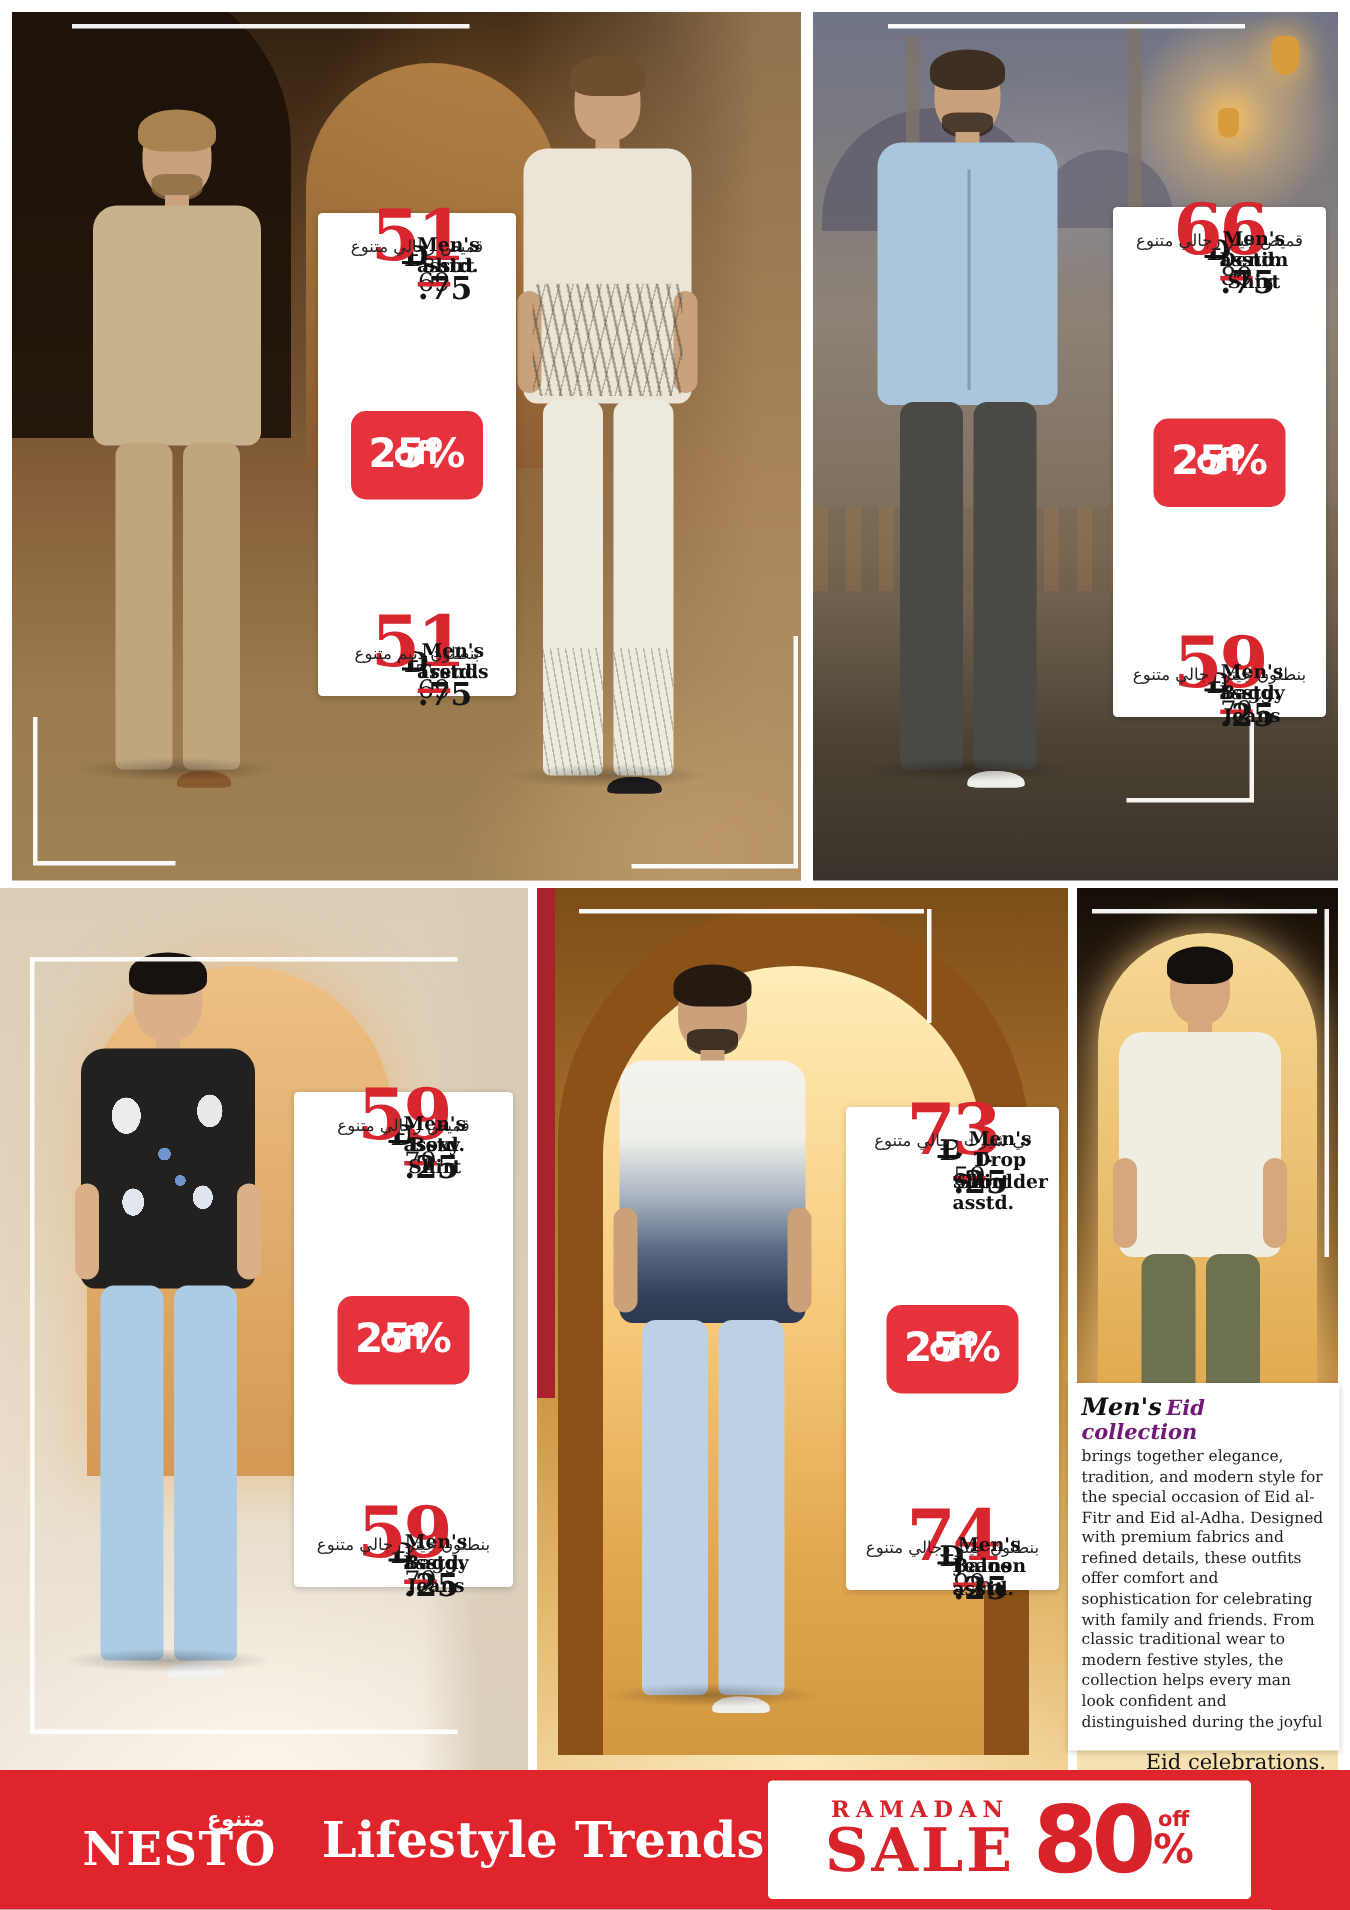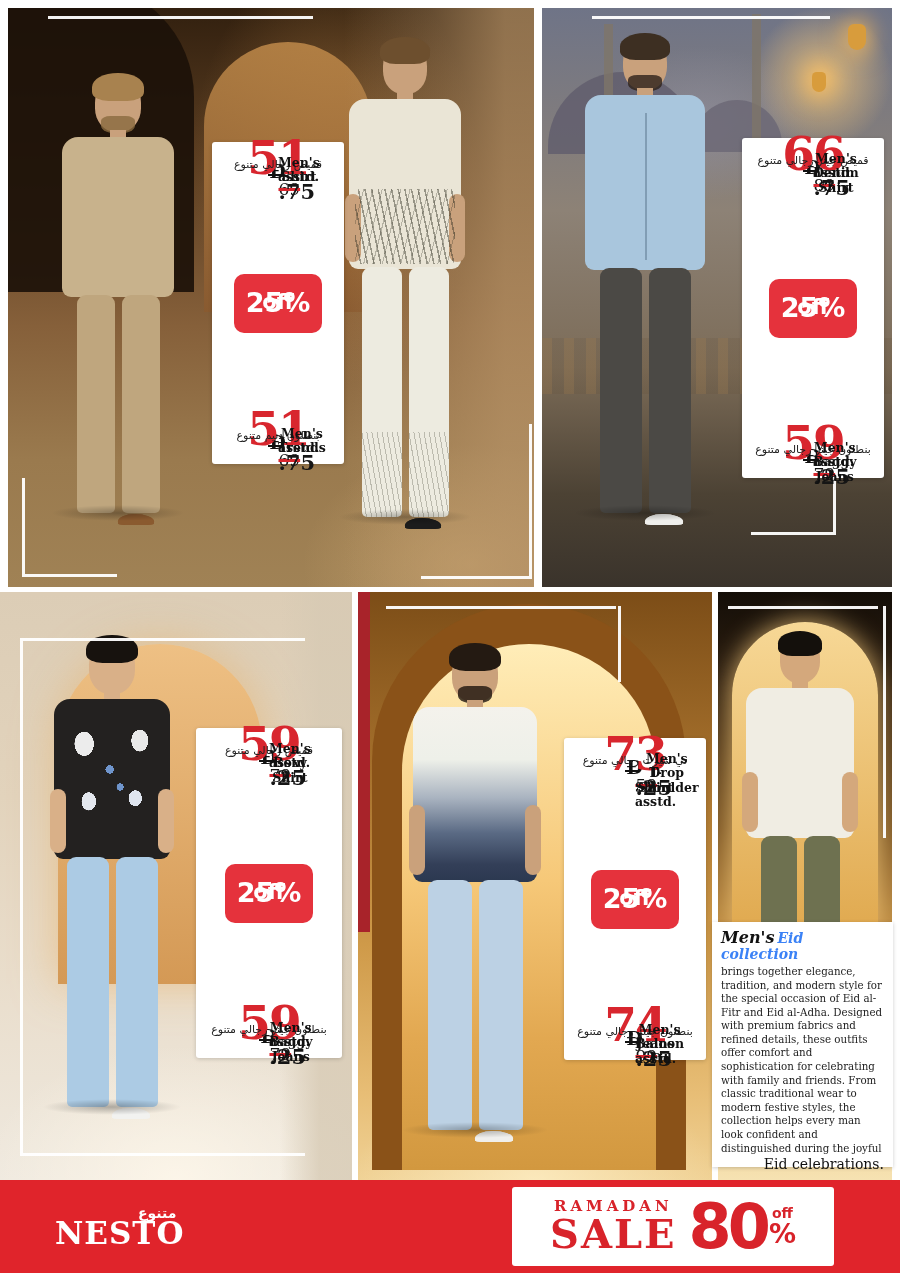--- a/index.html
+++ b/index.html
@@ -125,23 +125,23 @@
   .badge{width:88px;height:59px;background:#e5323c;border-radius:10px;color:#fff;display:flex;
          flex-direction:column;align-items:center;justify-content:center;margin:4px 0;
          font-family:"DejaVu Sans",sans-serif;}
   .badge .pct{font-weight:bold;font-size:27px;line-height:.95;}
   .badge .off{font-weight:bold;font-size:21px;line-height:.95;}
 
   
   .eid{position:absolute;left:712px;top:922px;width:181px;height:245px;background:#fff;z-index:6;
        padding:8px 9px;box-sizing:border-box;box-shadow:0 1px 4px rgba(0,0,0,.2);}
   .eid-title{font-style:italic;font-weight:bold;font-size:16px;color:#111;line-height:1;}
-  .eid-dec{color:#3b82f6;font-size:14px;margin-left:3px;}
+  .eid-dec{color:#701a75;font-size:14px;margin-left:3px;}
   .eid-body{font-size:10.3px;line-height:1.32;color:#1c1c1c;margin:3px 0 0;}
-  .eid-close{font-size:14px;text-align:right;color:#111;margin-top:1px;}
+  .eid-close{font-size:14px;text-align:right;color:#111;margin-top:12px;}
 
   
   .footer{position:absolute;left:0;top:1180px;width:900px;height:93px;background:#e0242b;
           display:flex;align-items:center;z-index:7;}
   .brand{display:flex;flex-direction:column;align-items:center;margin-left:55px;color:#fff;}
   .brand-ar{font-family:"DejaVu Sans",sans-serif;font-weight:bold;font-size:14px;margin-bottom:-3px;align-self:flex-end;margin-right:8px;}
   .brand-en{font-weight:bold;font-size:31px;letter-spacing:1px;line-height:1;}
   .tagline{color:#fff;font-weight:bold;font-size:33px;margin-left:30px;}
   .salebox{position:absolute;left:512px;top:7px;width:322px;height:79px;background:#fff;border-radius:3px;
            display:flex;align-items:center;justify-content:center;gap:12px;color:#d8232a;}
@@ -478,20 +478,21 @@
     </div>
     <p class="eid-body">brings together elegance, tradition, and modern style for the special occasion of Eid al-Fitr and Eid al-Adha. Designed with premium fabrics and refined details, these outfits offer comfort and sophistication for celebrating with family and friends. From classic traditional wear to modern festive styles, the collection helps every man look confident and distinguished during the joyful</p>
     <div class="eid-close">Eid celebrations.</div>
   </div>
 
   <div class="footer">
     <div class="brand">
       <span class="brand-ar">متنوع</span>
       <span class="brand-en">NESTO</span>
     </div>
+    <div class="tagline">Lifestyle Trends</div>
     <div class="salebox">
       <div class="salecol">
         <span class="ramadan">RAMADAN</span>
         <span class="saleword">SALE</span>
       </div>
       <div class="fifty">
         <span class="f50">80</span>
         <span class="fcol">
           <span class="foff">off</span>
           <span class="fpct">%</span>

